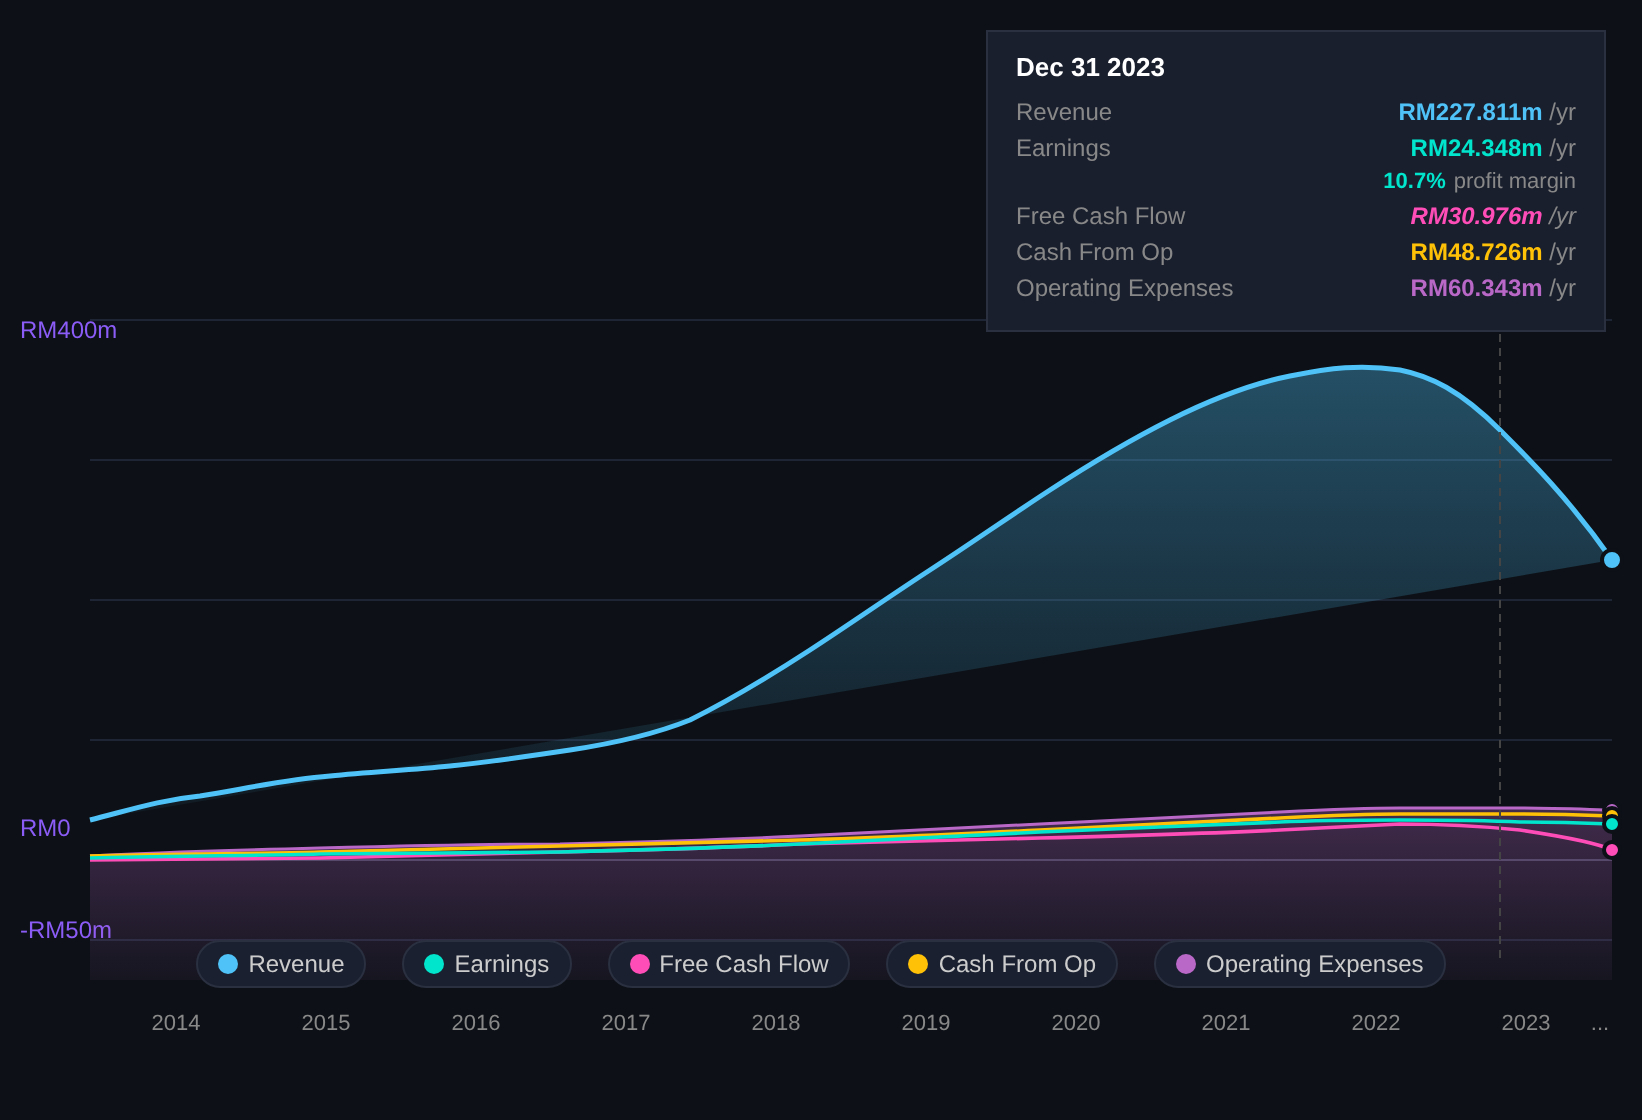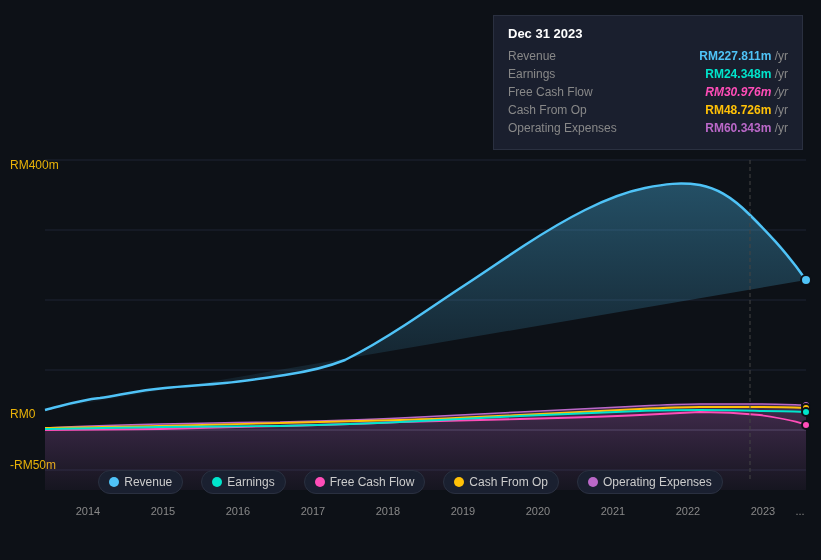--- a/index.html
+++ b/index.html
@@ -63,21 +63,21 @@
 
     .color-blue { color: #4fc3f7; }
     .color-teal { color: #00e5cc; }
     .color-pink { color: #ff4db8; font-style: italic; }
     .color-yellow { color: #ffc107; }
     .color-purple { color: #ba68c8; }
 
     .y-label {
       position: absolute;
       left: 10px;
-      color: #eab308;
+      color: #8b5cf6;
       font-size: 12px;
     }
 
     .y-label-top { top: 158px; }
     .y-label-mid { top: 407px; }
     .y-label-bot { top: 458px; }
 
     .legend {
       position: absolute;
       bottom: 18px;
@@ -115,20 +115,24 @@
 
   <div class="tooltip-box">
     <div class="tooltip-date">Dec 31 2023</div>
     <div class="tooltip-row">
       <span class="tooltip-label">Revenue</span>
       <span class="tooltip-value color-blue">RM227.811m <span style="color:#888;font-weight:normal">/yr</span></span>
     </div>
     <div class="tooltip-row">
       <span class="tooltip-label">Earnings</span>
       <span class="tooltip-value color-teal">RM24.348m <span style="color:#888;font-weight:normal">/yr</span></span>
+    </div>
+    <div class="tooltip-sub">
+      <span class="color-teal" style="font-weight:bold">10.7%</span>
+      <span style="color:#888;margin-left:4px">profit margin</span>
     </div>
     <div class="tooltip-row">
       <span class="tooltip-label">Free Cash Flow</span>
       <span class="tooltip-value color-pink">RM30.976m <span style="color:#888;font-weight:normal">/yr</span></span>
     </div>
     <div class="tooltip-row">
       <span class="tooltip-label">Cash From Op</span>
       <span class="tooltip-value color-yellow">RM48.726m <span style="color:#888;font-weight:normal">/yr</span></span>
     </div>
     <div class="tooltip-row">

